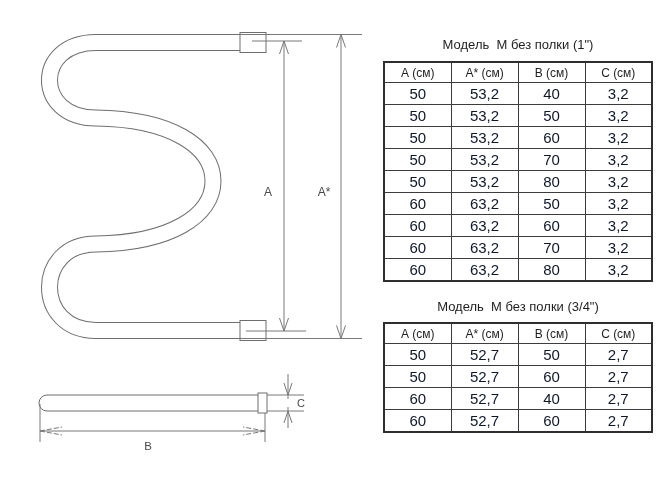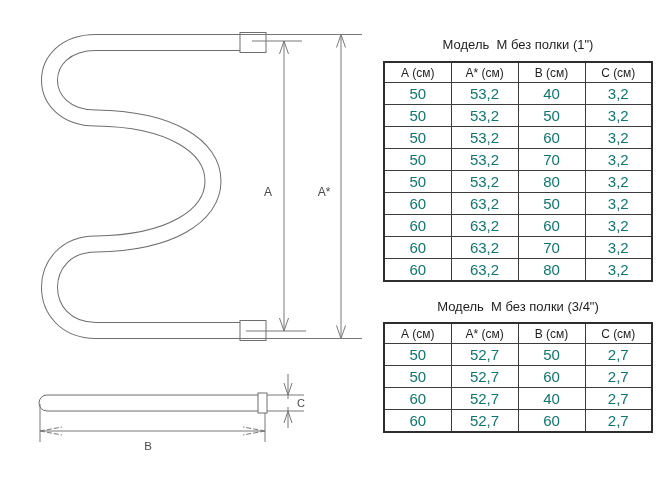--- a/index.html
+++ b/index.html
@@ -24,21 +24,21 @@
     width:270px;
     border:2px solid #2e2e2e;
   }
   table.dim-table th{
     border:1px solid #3c3c3c;
     font-size:12px;font-weight:400;color:#1f1f1f;
     height:19px;text-align:center;padding:0;
   }
   table.dim-table td{
     border:1px solid #3c3c3c;
-    font-size:15px;color:#0f766e;
+    font-size:15px;color:#0f172a;
     height:21px;text-align:center;padding:0;
   }
   .dim-label{fill:#4a4a4a;font-family:"Liberation Sans",sans-serif;}
 </style>
 </head>
 <body>
 
 <div class="canvas">
 
   <svg class="drawing" width="666" height="500" viewBox="0 0 666 500">

